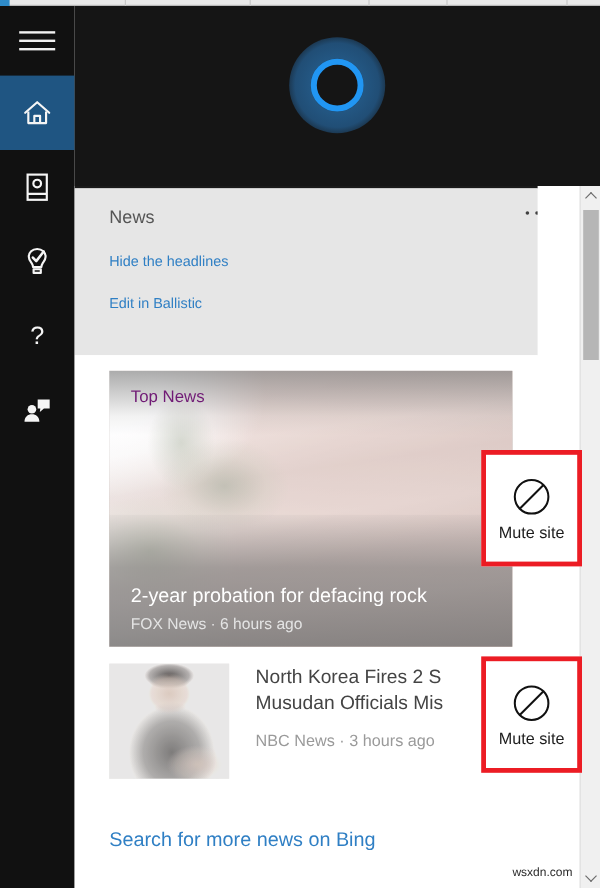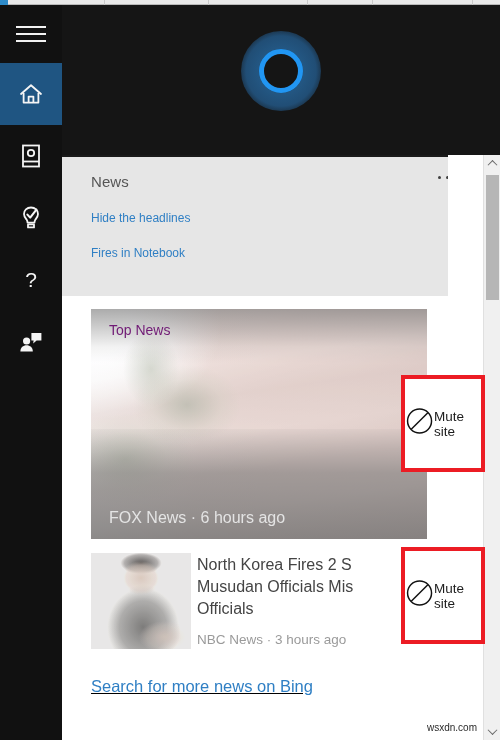--- a/index.html
+++ b/index.html
@@ -223,21 +223,21 @@
     right: 6px;
   }
   .topnews-headline {
     font-size: 16.5px;
     line-height: 23px;
     color: #ffffff;
     white-space: nowrap;
   }
   .topnews-source {
     margin-top: 3px;
-    font-size: 16px;
+    font-size: 13px;
     color: #e4e4e4;
   }
 
   
   .news-item {
     position: absolute;
     top: 398px; left: 29px;
     width: 336px; height: 96px;
     display: flex;
     cursor: default;
@@ -261,21 +261,21 @@
       radial-gradient(ellipse 22px 11px at 50px 10px, rgba(48,42,40,0.92) 0%, rgba(60,52,50,0.45) 75%, rgba(0,0,0,0) 100%),
       
       radial-gradient(ellipse 38px 42px at 52px 74px, rgba(84,82,80,0.92) 0%, rgba(96,94,92,0.6) 62%, rgba(0,0,0,0) 100%),
       
       linear-gradient(160deg, #eceae8 0%, #e2e0dd 45%, #dedcd9 100%);
     filter: saturate(0.55) brightness(1.22) contrast(0.82);
     opacity: 0.92;
   }
   .news-body {
     flex: 1;
-    padding-left: 6px;
+    padding-left: 22px;
     padding-top: 1px;
     overflow: hidden;
   }
   .news-headline {
     font-size: 16px;
     line-height: 22px;
     color: #444444;
     white-space: nowrap;
   }
   .news-source {
@@ -284,22 +284,22 @@
     margin-top: 12px;
     white-space: nowrap;
   }
 
   
   .bing-row {
     position: absolute;
     top: 522px; left: 0;
     width: 421px; height: 46px;
     display: flex;
-    cursor: default;
-    text-decoration: underline;
+    align-items: center;
+    cursor: default;
   }
   .bing-row .label {
     margin-left: 29px;
     font-size: 16.5px;
     color: #2f7fc4;
   }
   .bing-row .chev {
     position: absolute;
     right: 25px;
     top: 8px;
@@ -341,21 +341,21 @@
     cursor: default;
   }
 
   
   .mute-box {
     position: absolute;
     background: #ffffff;
     border: 4px solid #ec1c24;
     z-index: 8;
     display: flex;
-    flex-direction: row;
+    flex-direction: column;
     align-items: center;
     justify-content: center;
     cursor: default;
   }
   .mute-box.one { left: 401px; top: 375px; width: 84px; height: 97px; }
   .mute-box.two { left: 401px; top: 547px; width: 84px; height: 97px; }
   .mute-icon {
     width: 34px; height: 34px;
     margin-bottom: 5px;
   }
@@ -447,44 +447,44 @@
     <div class="panel-top-rule"></div>
 
     <div class="news-header">
       <div class="title">News</div>
       <div class="dots">
         <i></i>
         <i></i>
         <i></i>
       </div>
       <a class="news-link">Hide the headlines</a>
-      <a class="news-link">Fires in Notebook</a>
+      <a class="news-link">Edit in Ballistic</a>
     </div>
 
     <div class="panel-gap"></div>
 
     <div class="topnews-card">
       <div class="topnews-photo"></div>
       <div class="topnews-whitewash"></div>
       <div class="topnews-topfade"></div>
       <div class="topnews-botfade"></div>
       <div class="topnews-label">Top News</div>
       <div class="topnews-text">
+        <div class="topnews-headline">2-year probation for defacing rock</div>
         <div class="topnews-source">FOX News · 6 hours ago</div>
       </div>
     </div>
 
     <div class="news-item">
       <div class="news-thumb">
         <div class="portrait"></div>
       </div>
       <div class="news-body">
         <div class="news-headline">North Korea Fires 2 S</div>
         <div class="news-headline">Musudan Officials Mis</div>
-        <div class="news-headline">Officials</div>
         <div class="news-source">NBC News · 3 hours ago</div>
       </div>
     </div>
 
     <div class="bing-row">
       <div class="label">Search for more news on Bing</div>
       <div class="chev"></div>
     </div>
   </div>
 

